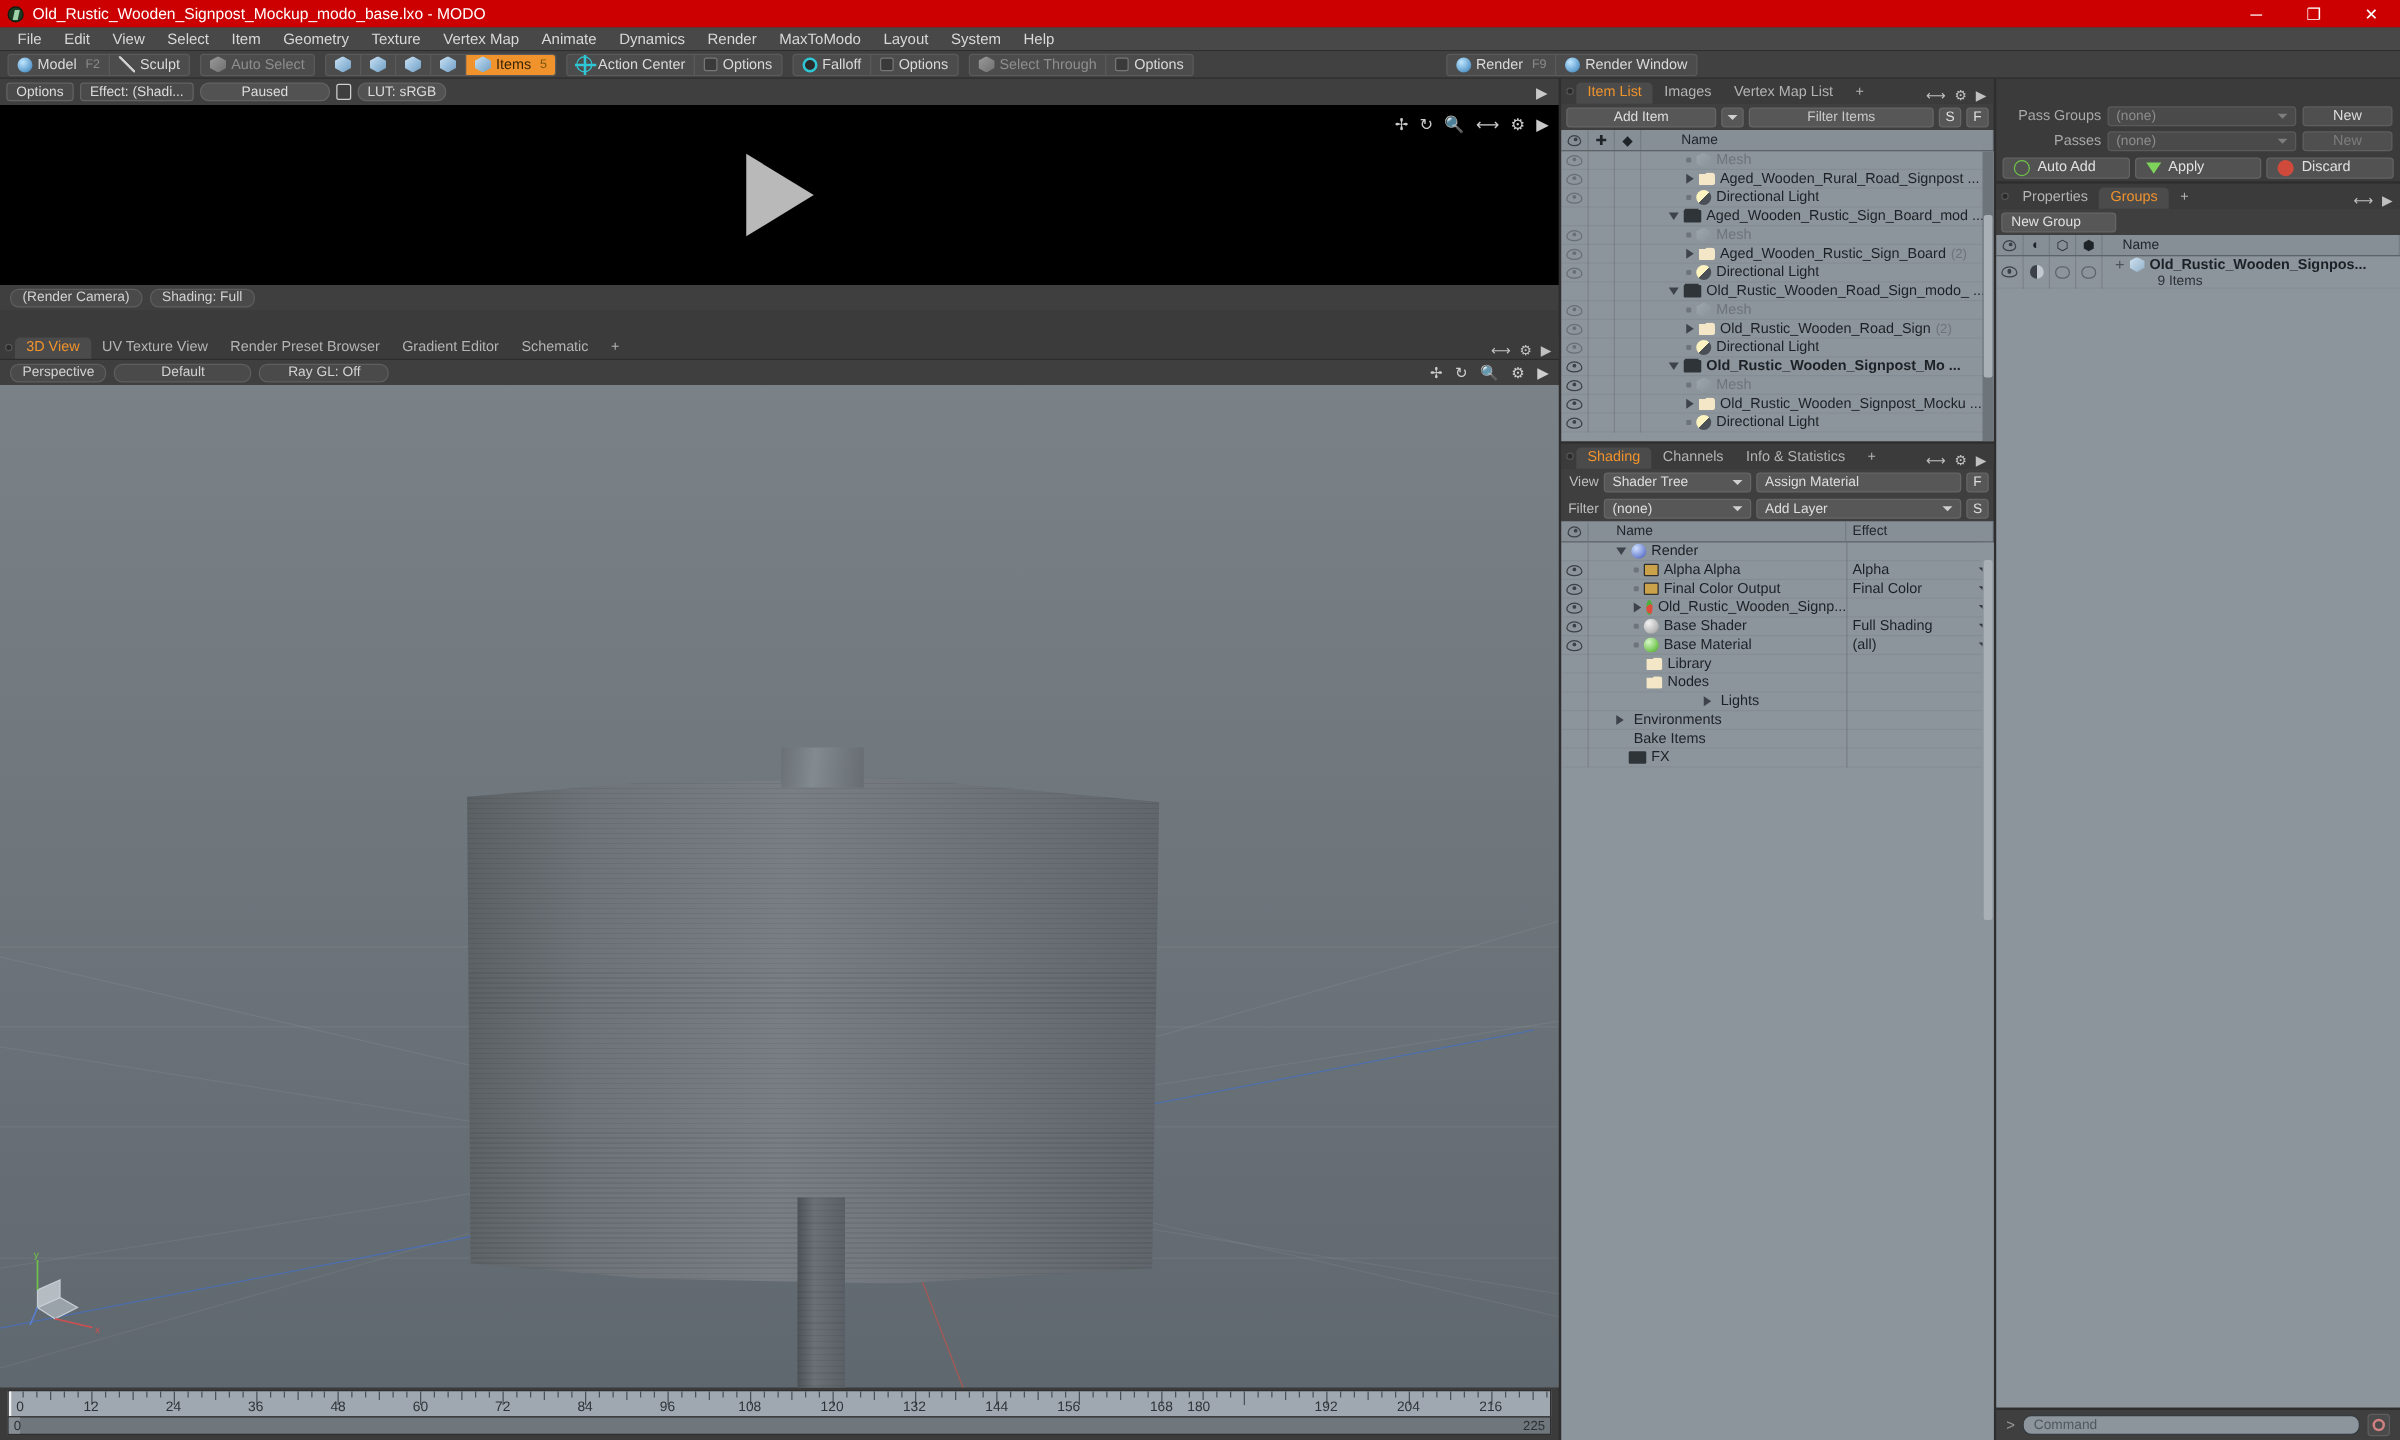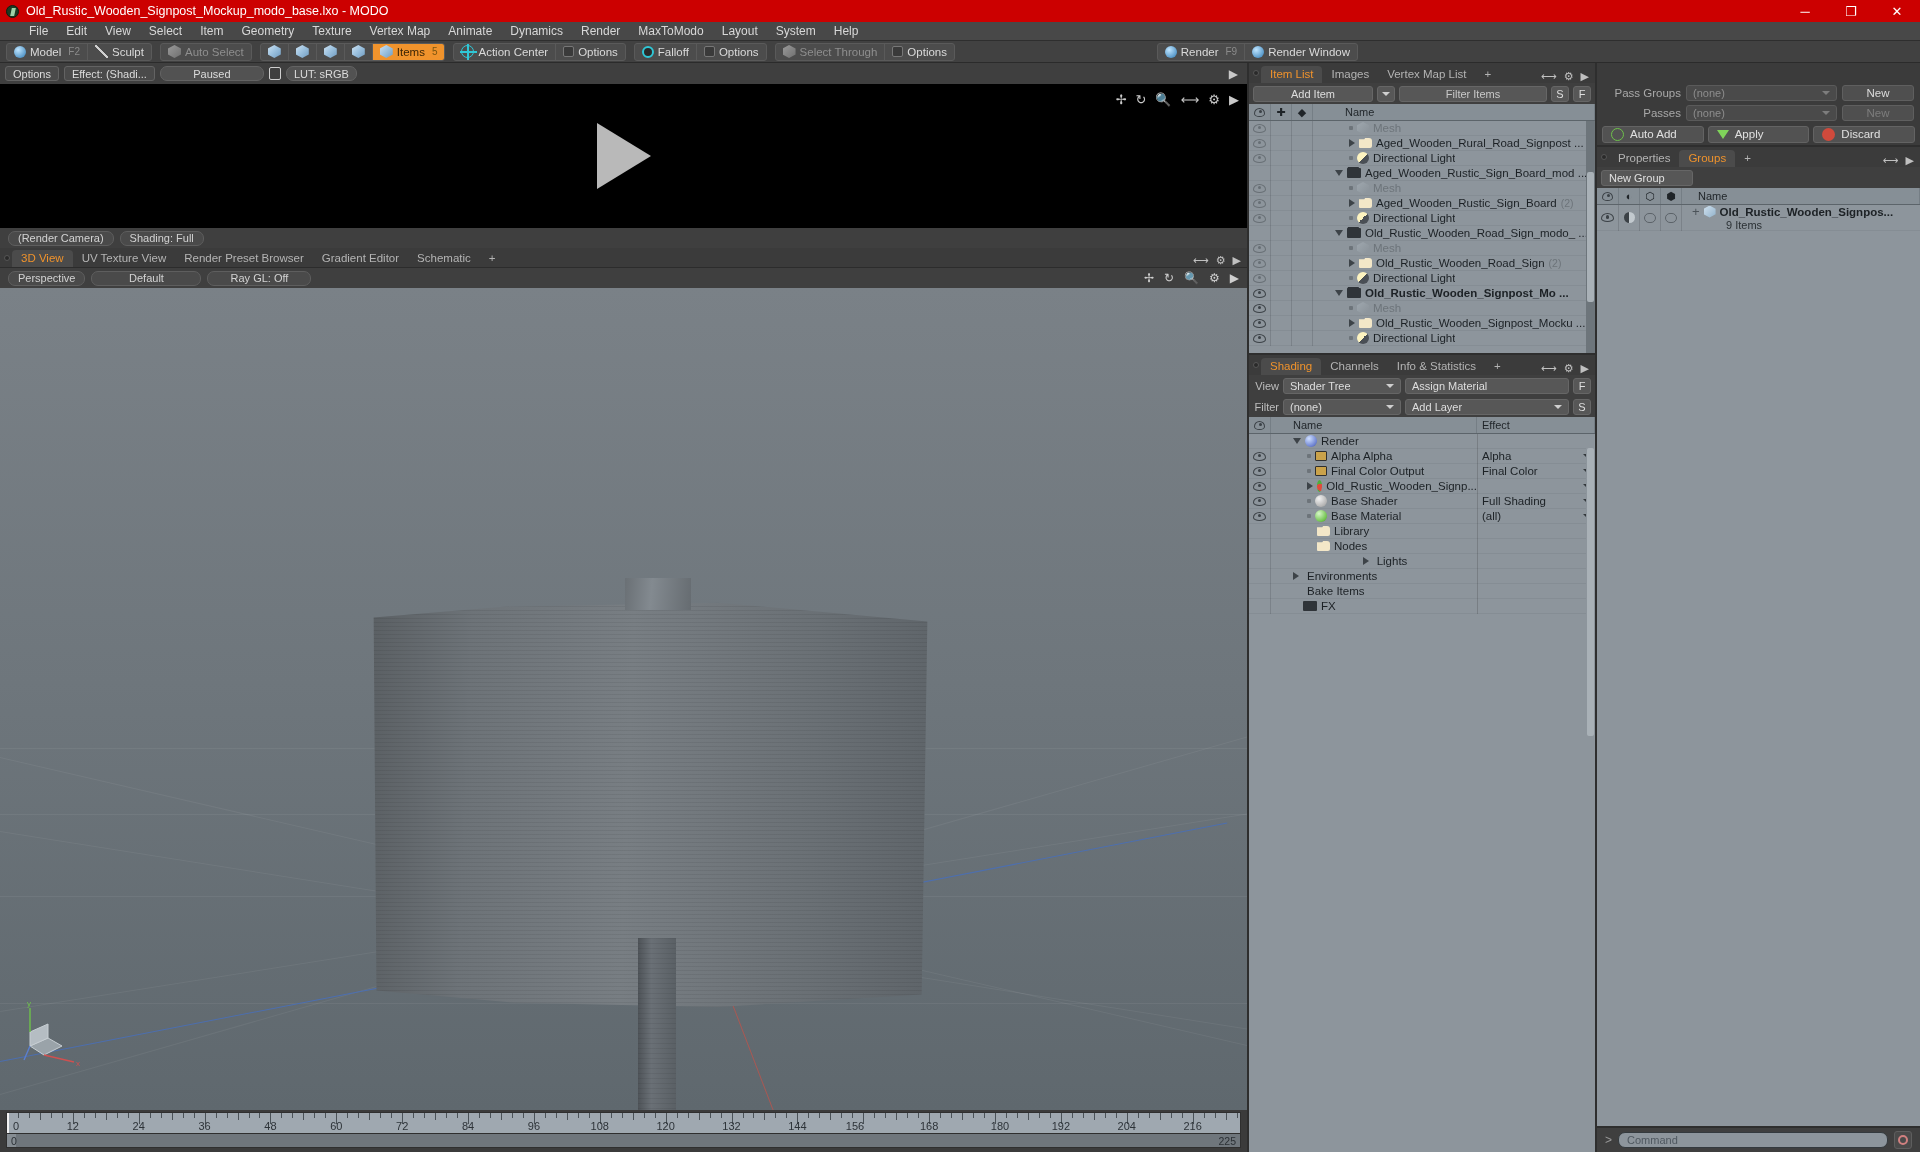--- a/index.html
+++ b/index.html
@@ -11,21 +11,21 @@
      color:#ffffff; font-size:12.5px; }
   .titlebar .app-ico{ width:13px;height:13px;border-radius:50%; background:#1c3b22;
      border:1px solid #0d1f12; margin-right:7px; position:relative; flex:0 0 auto;}
   .titlebar .app-ico:after{content:"";position:absolute;left:4px;top:2px;width:4px;height:8px;
      background:#9fd3a8;transform:skewX(-12deg);}
   .winbtns{ margin-left:auto; display:flex; }
   .winbtns div{ width:46px;height:22px;display:flex;align-items:center;justify-content:center;
      color:#fff;font-size:13px;}
 
   
-  .menubar{ height:19px; background:#484848; display:flex; align-items:center; padding-left:20px;
+  .menubar{ height:19px; background:#484848; display:flex; align-items:center; padding-left:5px;
      border-bottom:1px solid #2e2e2e;text-align:right;}
   .menubar span{ padding:0 9px; line-height:19px; font-size:12px; color:#d8d8d8; }
 
   
   .toolbar{ height:22px; background:#414141; display:flex; align-items:center; gap:0;
      padding:0 2px; border-bottom:1px solid #2b2b2b;}
   .tgrp{ display:flex; align-items:center; height:18px; background:#4c4c4c;
      border:1px solid #5a5a5a; border-radius:3px; margin:0 4px; overflow:hidden;}
   .tbtn{ display:flex;align-items:center;gap:4px; height:18px; padding:0 7px;
      font-size:11.5px; color:#dadada; border-right:1px solid #5a5a5a; white-space:nowrap;}
@@ -66,21 +66,21 @@
      width:0;height:0;border-left:54px solid #b9b9b9;border-top:33px solid transparent;
      border-bottom:33px solid transparent; }
   .vicons{ position:absolute; right:8px; top:8px; display:flex; gap:9px; align-items:center;
      color:#c9c9c9; font-size:13px;}
   .rowsub{ height:20px; background:#3f3f3f; display:flex; align-items:center; gap:6px; padding:0 8px;}
   .camtag{ height:15px;padding:0 9px;background:#4a4a4a;border:1px solid #5e5e5e;border-radius:7px;
      font-size:11px;display:flex;align-items:center;}
 
   
   .tabstrip{ height:20px; background:#3b3b3b; display:flex; align-items:flex-end; padding-left:12px;
-     border-bottom:1px solid #2c2c2c; position:relative;}
+     border-bottom:1px solid #2c2c2c; position:relative;margin-top:20px;}
   .tabstrip .dot{ position:absolute;left:4px;top:7px;width:6px;height:6px;border-radius:50%;
      background:#2a2a2a;border:1px solid #555;}
   .tab{ height:17px; padding:0 9px; font-size:11.5px; color:#b4b4b4; line-height:17px;
      border-radius:4px 4px 0 0; }
   .tab.sel{ background:#4b4b4b; color:#f0932c; }
   .tabtools{ margin-left:auto; display:flex; gap:7px; align-items:center; padding-right:6px;
      color:#c0c0c0; font-size:11px;}
 
   
   .vpwrap{ flex:1; display:flex; flex-direction:column; background:#3b3b3b;}
@@ -534,21 +534,21 @@
           <div class="lbl" style="left: 329.333px;">60</div>
           <div class="lbl" style="left: 395.2px;">72</div>
           <div class="lbl" style="left: 461.067px;">84</div>
           <div class="lbl" style="left: 526.933px;">96</div>
           <div class="lbl" style="left: 592.8px;">108</div>
           <div class="lbl" style="left: 658.667px;">120</div>
           <div class="lbl" style="left: 724.533px;">132</div>
           <div class="lbl" style="left: 790.4px;">144</div>
           <div class="lbl" style="left: 848px;">156</div>
           <div class="lbl" style="left: 922.133px;">168</div>
-          <div class="lbl" style="left: 993px;">180</div>
+          <div class="lbl" style="left: 952px;">180</div>
           <div class="lbl" style="left: 1053.87px;">192</div>
           <div class="lbl" style="left: 1119.73px;">204</div>
           <div class="lbl" style="left: 1185.6px;">216</div>
           <div class="ph" style="left: 0px;"></div>
           <div class="lbl" style="left: 6px; transform: none;">0</div>
         </div>
       <div class="rangebar">
         <div class="handle"></div>
         <div class="l">0</div>
         <div class="r">225</div>

